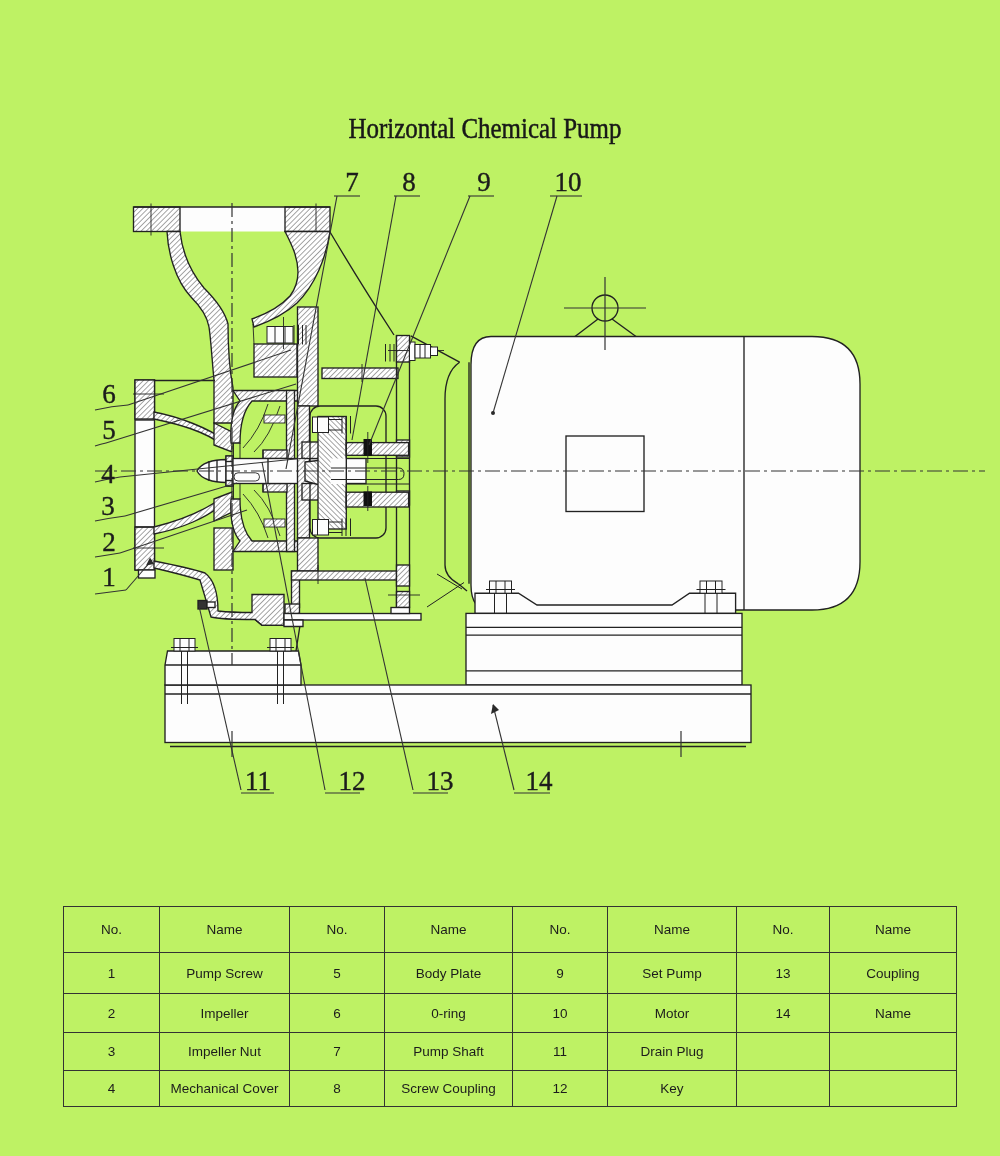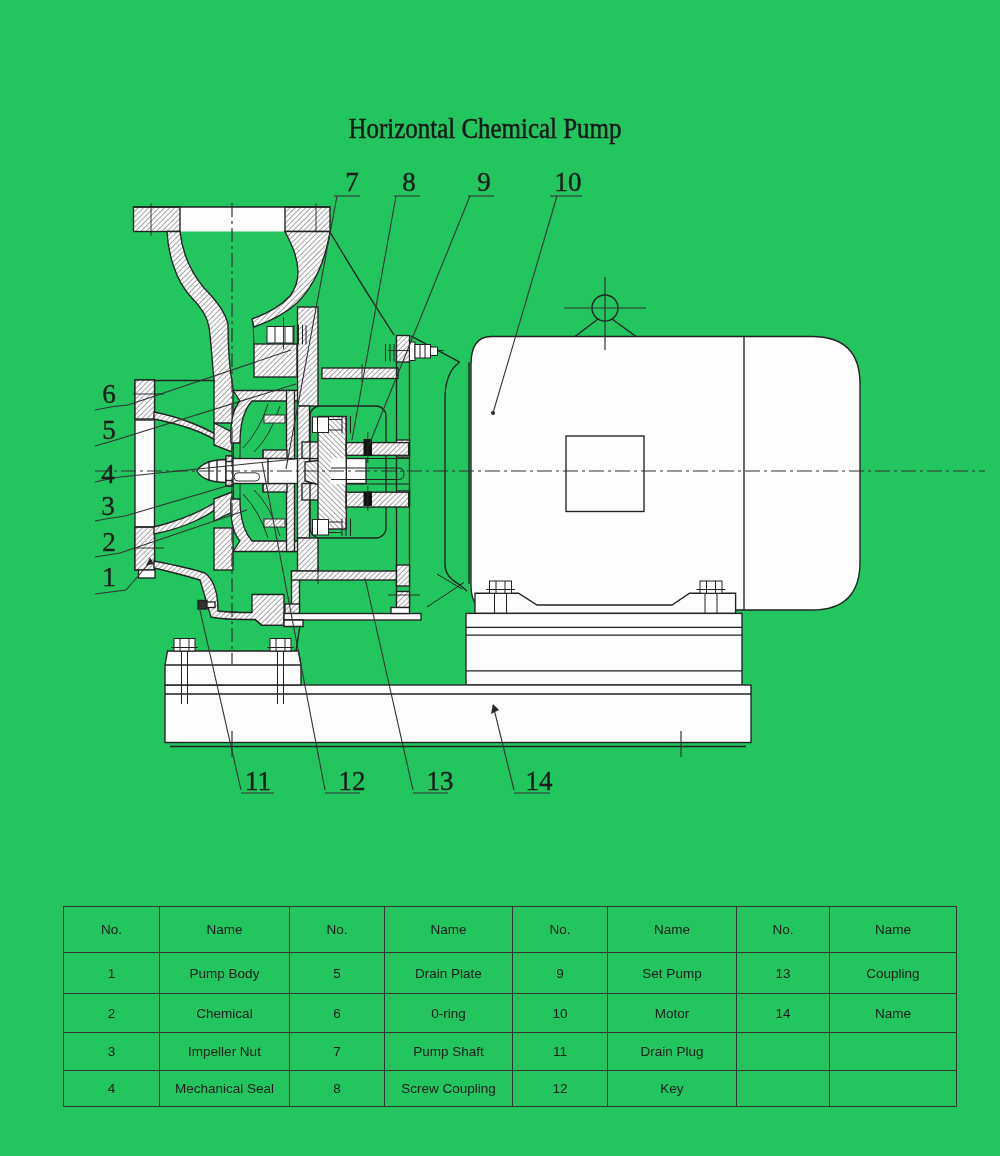--- a/index.html
+++ b/index.html
@@ -1,16 +1,16 @@
 <!DOCTYPE html>
 <html><head>
 <meta charset="utf-8">
 <style>
   html,body{margin:0;padding:0;background:#ffffff;}
-  #page{position:relative;width:1000px;height:1156px;background:#22c55e;overflow:hidden;
+  #page{position:relative;width:1000px;height:1156px;background:#bef264;overflow:hidden;
         font-family:"Liberation Sans",sans-serif;}
   #title{position:absolute;left:0;top:112px;width:970px;text-align:center;
          font-family:"Liberation Serif",serif;font-size:29px;color:#181818;
          transform:scaleX(0.86);-webkit-text-stroke:0.5px #181818;}
   table.parts{position:absolute;left:63px;top:906px;border-collapse:collapse;
         table-layout:fixed;font-size:13.5px;color:#1c1c1c;}
   table.parts td{border:1px solid #333;text-align:center;vertical-align:middle;padding:0;}
 </style>
 </head>
 <body>
@@ -339,51 +339,51 @@
           <td>Name</td>
           <td>No.</td>
           <td>Name</td>
           <td>No.</td>
           <td>Name</td>
           <td>No.</td>
           <td>Name</td>
         </tr>
     <tr style="height:41px">
           <td>1</td>
-          <td>Pump Body</td>
+          <td>Pump Screw</td>
           <td>5</td>
-          <td>Drain Plate</td>
+          <td>Body Plate</td>
           <td>9</td>
           <td>Set Pump</td>
           <td>13</td>
           <td>Coupling</td>
         </tr>
     <tr style="height:39px">
           <td>2</td>
-          <td>Chemical</td>
+          <td>Impeller</td>
           <td>6</td>
           <td>0-ring</td>
           <td>10</td>
           <td>Motor</td>
           <td>14</td>
           <td>Name</td>
         </tr>
     <tr style="height:38px">
           <td>3</td>
           <td>Impeller Nut</td>
           <td>7</td>
           <td>Pump Shaft</td>
           <td>11</td>
           <td>Drain Plug</td>
           <td></td>
           <td></td>
         </tr>
     <tr style="height:36px">
           <td>4</td>
-          <td>Mechanical Seal</td>
+          <td>Mechanical Cover</td>
           <td>8</td>
           <td>Screw Coupling</td>
           <td>12</td>
           <td>Key</td>
           <td></td>
           <td></td>
         </tr>
   </tbody>
     </table>
 </div>

